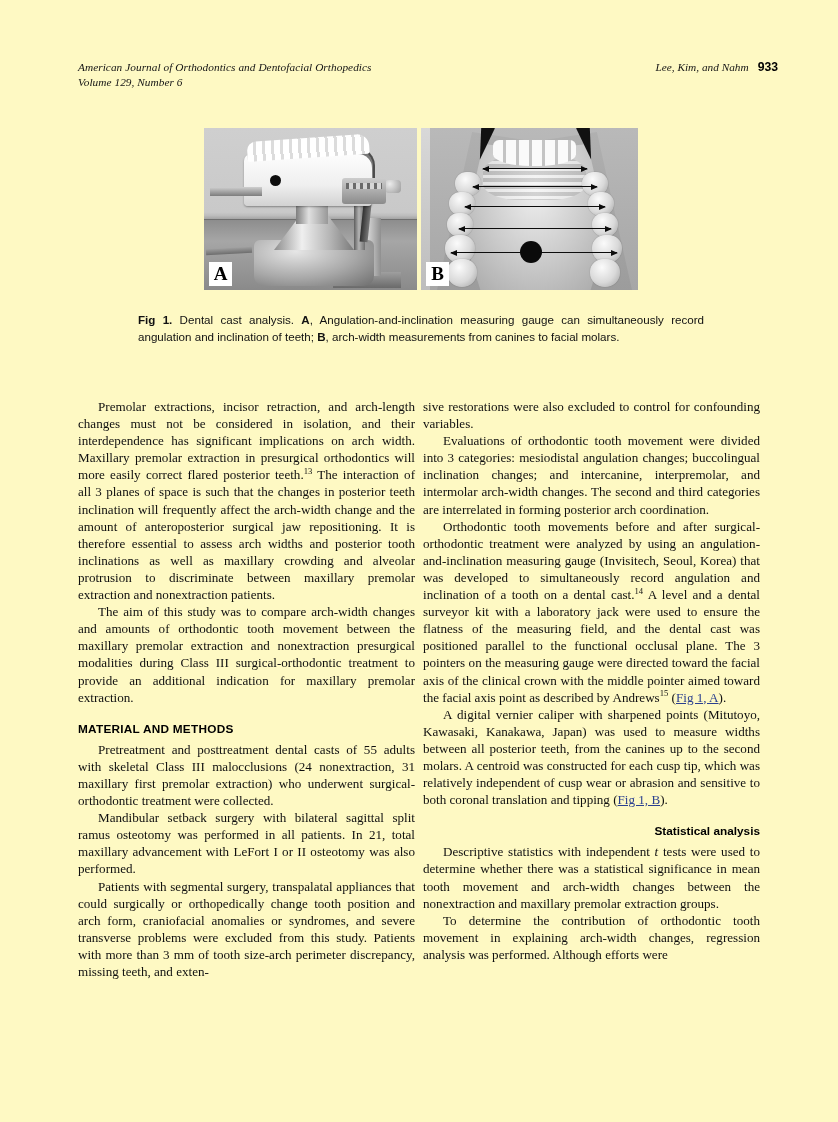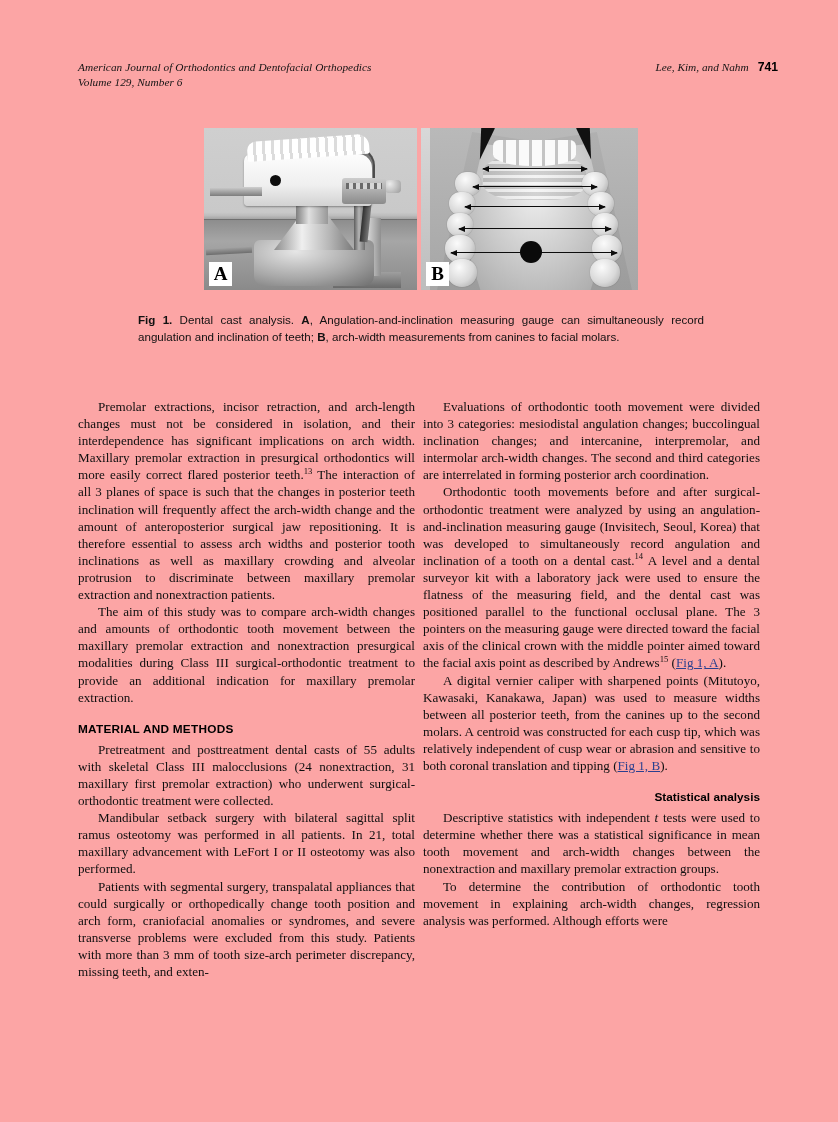--- a/index.html
+++ b/index.html
@@ -14,21 +14,21 @@
     font-family: "Liberation Serif", serif;
     color: #111111;
     overflow: hidden;
   }
 
   .page {
     position: absolute;
     left: 0; top: 0;
     width: 838px;
     height: 1122px;
-    background: #fca5a5;
+    background: #fef9c3;
   }
 
   
   .runhead {
     position: absolute;
     left: 78px;
     top: 60px;
     width: 700px;
     height: 30px;
   }
@@ -452,21 +452,21 @@
 <body>
 
 <div class="page">
 
   <div class="runhead">
     <div class="runhead-left">
       <div>American Journal of Orthodontics and Dentofacial Orthopedics</div>
       <div class="vol">Volume 129, Number 6</div>
     </div>
     <div class="runhead-right">
-      <span class="authors">Lee, Kim, and Nahm</span><span class="pageno">741</span>
+      <span class="authors">Lee, Kim, and Nahm</span><span class="pageno">933</span>
     </div>
   </div>
 
   <div class="figure-block">
 
     <div class="fig-panel a">
       <div class="photoA">
         <div class="bench-edge"></div>
         <div class="benchtop"></div>
         <div class="left-rod2"></div>
@@ -535,20 +535,21 @@
     <p>The aim of this study was to compare arch-width changes and amounts of orthodontic tooth movement between the maxillary premolar extraction and nonex­traction presurgical modalities during Class III surgical-orthodontic treatment to provide an additional indication for maxillary premolar extraction.</p>
 
     <h2 class="sec">MATERIAL AND METHODS</h2>
 
     <p>Pretreatment and posttreatment dental casts of 55 adults with skeletal Class III malocclusions (24 nonextraction, 31 maxillary first premolar extraction) who underwent surgical-orthodontic treatment were collected.</p>
     <p>Mandibular setback surgery with bilateral sagittal split ramus osteotomy was performed in all patients. In 21, total maxillary advancement with LeFort I or II osteotomy was also performed.</p>
     <p>Patients with segmental surgery, transpalatal appli­ances that could surgically or orthopedically change tooth position and arch form, craniofacial anomalies or syn­dromes, and severe transverse problems were excluded from this study. Patients with more than 3 mm of tooth size-arch perimeter discrepancy, missing teeth, and exten-</p>
   </div>
 
   <div class="col right">
+    <p class="noindent">sive restorations were also excluded to control for con­founding variables.</p>
 
     <p>Evaluations of orthodontic tooth movement were divided into 3 categories: mesiodistal angulation changes; buccolingual inclination changes; and intercanine, inter­premolar, and intermolar arch-width changes. The second and third categories are interrelated in forming posterior arch coordination.</p>
 
     <p><span>Orthodontic tooth movements before and after surgi­cal-orthodontic treatment were analyzed by using an angulation-and-inclination measuring gauge (Invisitech, Seoul, Korea) that was developed to simultaneously record angulation and inclination of a tooth on a dental cast.</span><sup>14</sup><span> A level and a dental surveyor kit with a laboratory jack were used to ensure the flatness of the measuring field, and the dental cast was positioned parallel to the functional occlusal plane. The 3 pointers on the measuring gauge were directed toward the facial axis of the clinical crown with the middle pointer aimed toward the facial axis point as described by Andrews</span><sup>15</sup><span> (</span><a class="figref" href="#">Fig 1, A</a><span>).</span></p>
 
     <p><span>A digital vernier caliper with sharpened points (Mitu­toyo, Kawasaki, Kanakawa, Japan) was used to measure widths between all posterior teeth, from the canines up to the second molars. A centroid was constructed for each cusp tip, which was relatively independent of cusp wear or abrasion and sensitive to both coronal translation and tipping (</span><a class="figref" href="#">Fig 1, B</a><span>).</span></p>
 
     <h3 class="subsec">Statistical analysis</h3>
 
     <p><span>Descriptive statistics with independent </span><span class="ital">t</span><span> tests were used to determine whether there was a statistical significance in mean tooth movement and arch-width changes between the nonextraction and maxillary pre­molar extraction groups.</span></p>

